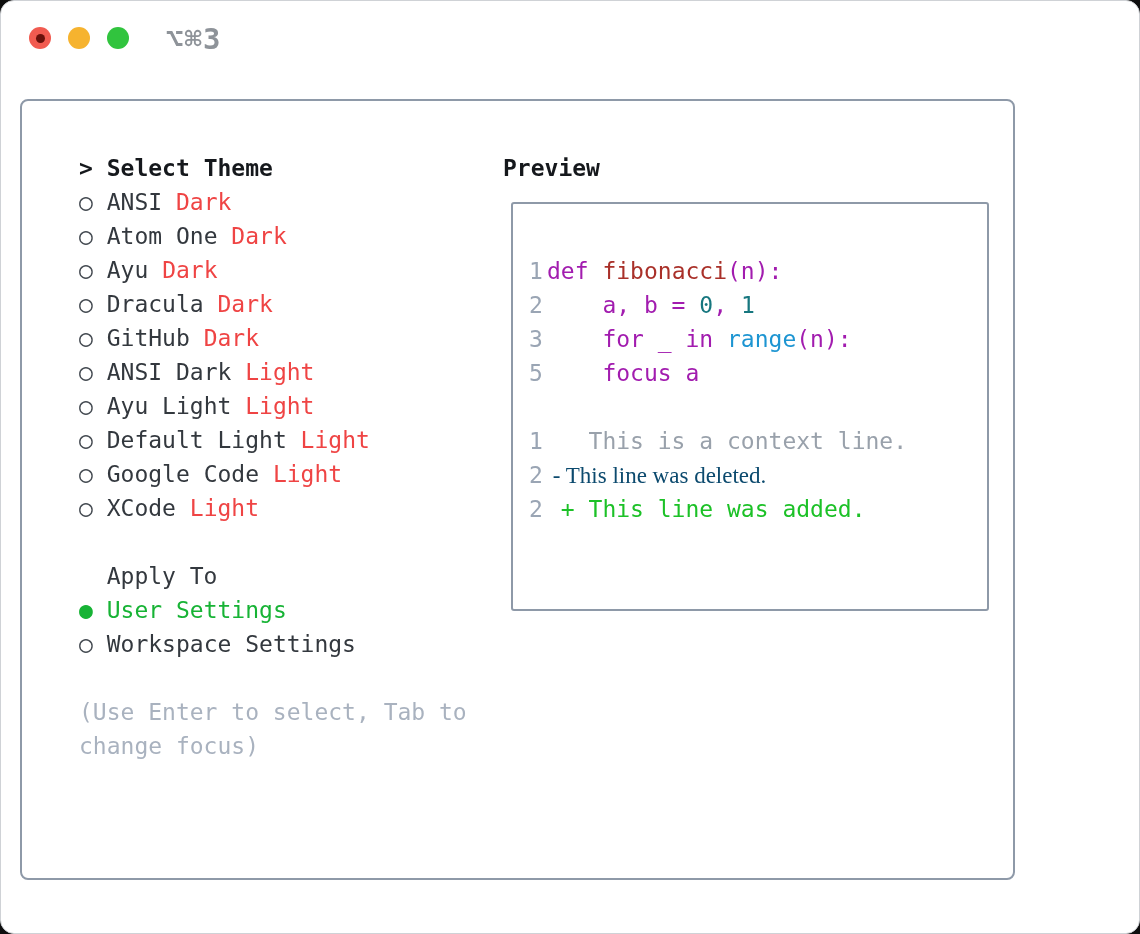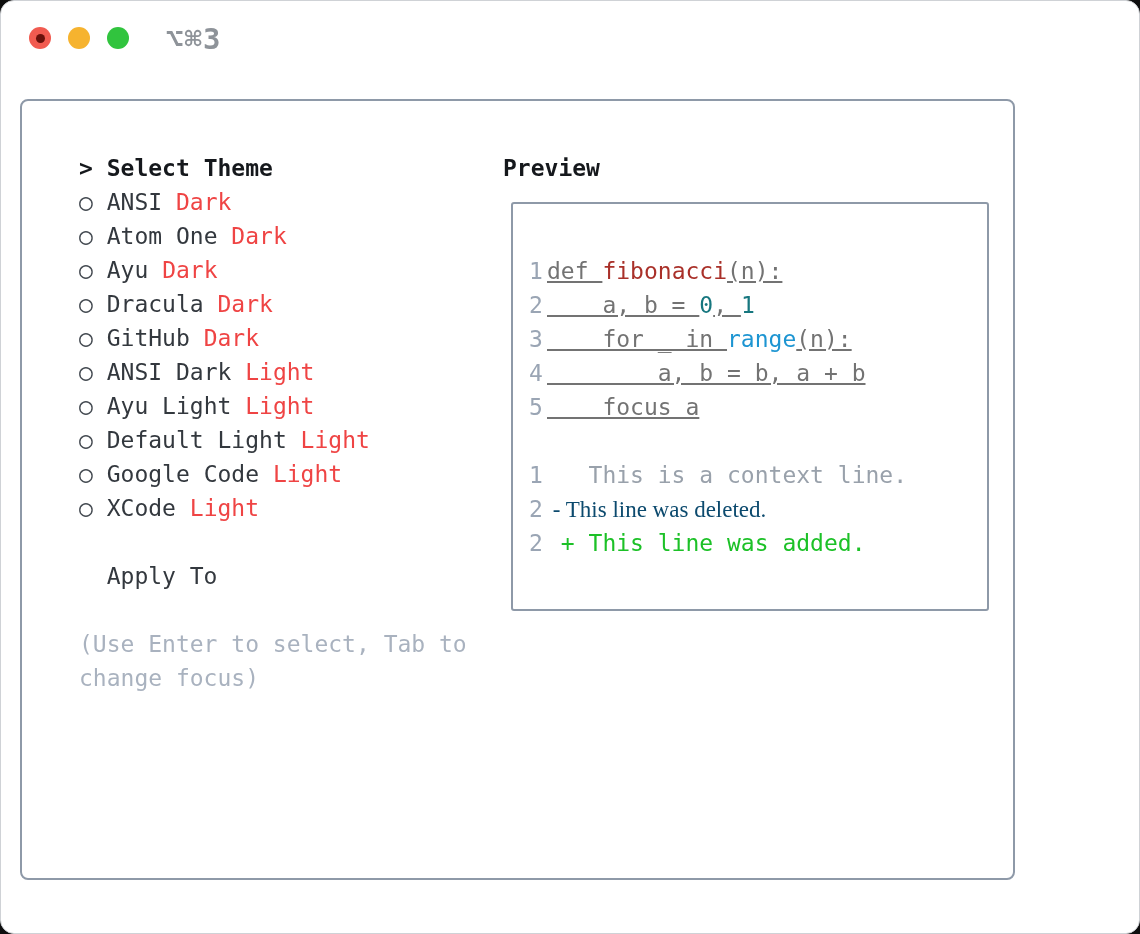--- a/index.html
+++ b/index.html
@@ -65,21 +65,21 @@
     position: absolute; left: 489px; top: 101px;
     width: 478px; height: 409px;
     box-sizing: border-box;
     border: 2px solid #8e99a8;
     border-radius: 3px;
     background: #ffffff;
     padding: 50px 10px 0 16px;
     overflow: hidden;
   }
   .gutter { display: inline-block; width: 18px; color: #9aa5b4; }
-  .c-code    { color: #737373; text-decoration: underline; }
+  .c-code    { color: #a21caf; }
   .c-function{ color: #a93029; }
   .c-number  { color: #17777f; }
   .c-builtin { color: #1d95d2; }
   .c-muted   { color: #99a1ab; }
   .c-deleted { color: #0c4a6e; font-family: Liberation Serif, serif; }
   .c-added   { color: #1cc127; }
 </style>
 </head>
 <body>
 
@@ -105,36 +105,39 @@
           <div class="row"><span class="marker">○</span> <span class="name">Dracula</span> <span class="variant">Dark</span></div>
           <div class="row"><span class="marker">○</span> <span class="name">GitHub</span> <span class="variant">Dark</span></div>
           <div class="row"><span class="marker">○</span> <span class="name">ANSI Dark</span> <span class="variant">Light</span></div>
           <div class="row"><span class="marker">○</span> <span class="name">Ayu Light</span> <span class="variant">Light</span></div>
           <div class="row"><span class="marker">○</span> <span class="name">Default Light</span> <span class="variant">Light</span></div>
           <div class="row"><span class="marker">○</span> <span class="name">Google Code</span> <span class="variant">Light</span></div>
           <div class="row"><span class="marker">○</span> <span class="name">XCode</span> <span class="variant">Light</span></div>
         </div>
       <div class="row"></div>
       <div class="row indent2"><span class="name">Apply To</span></div>
+      <div id="apply-items">
+          <div class="row"><span class="marker sel">●</span> <span class="name sel">User Settings</span></div>
+          <div class="row"><span class="marker">○</span> <span class="name">Workspace Settings</span></div>
+        </div>
       <div class="row"></div>
       <div class="hint">
         <div class="row">(Use Enter to select, Tab to</div>
         <div class="row">change focus)</div>
       </div>
     </div>
 
     <div class="right-col">
       <div class="row hdr">Preview</div>
     </div>
 
     <div class="preview-box" id="code-box">
         <div class="crow"><span class="gutter">1</span><span class="c-code">def </span><span class="c-function">fibonacci</span><span class="c-code">(n):</span></div>
         <div class="crow"><span class="gutter">2</span><span class="c-code">    a, b = </span><span class="c-number">0</span><span class="c-code">, </span><span class="c-number">1</span></div>
         <div class="crow"><span class="gutter">3</span><span class="c-code">    for _ in </span><span class="c-builtin">range</span><span class="c-code">(n):</span></div>
-        <div class="crow"><span class="gutter">4</span><span class="c-code">        a, b = b, a + b</span></div>
         <div class="crow"><span class="gutter">5</span><span class="c-code">    focus a</span></div>
         <div class="crow"><span class="gutter"></span></div>
         <div class="crow"><span class="gutter">1</span><span class="c-muted">   This is a context line.</span></div>
         <div class="crow"><span class="gutter">2</span><span class="c-deleted"> - This line was deleted.</span></div>
         <div class="crow"><span class="gutter">2</span><span class="c-added"> + This line was added.</span></div>
       </div>
 
   </div>
 </div>
 

